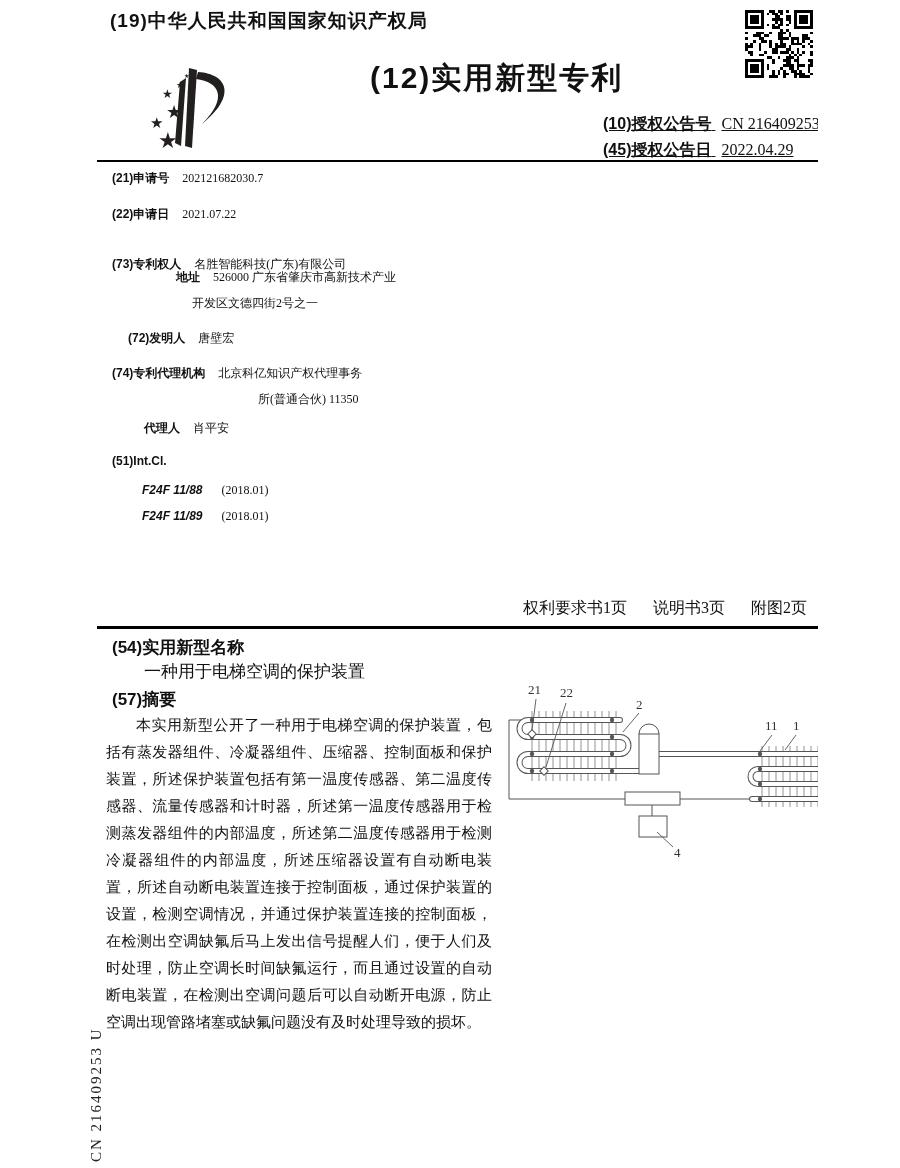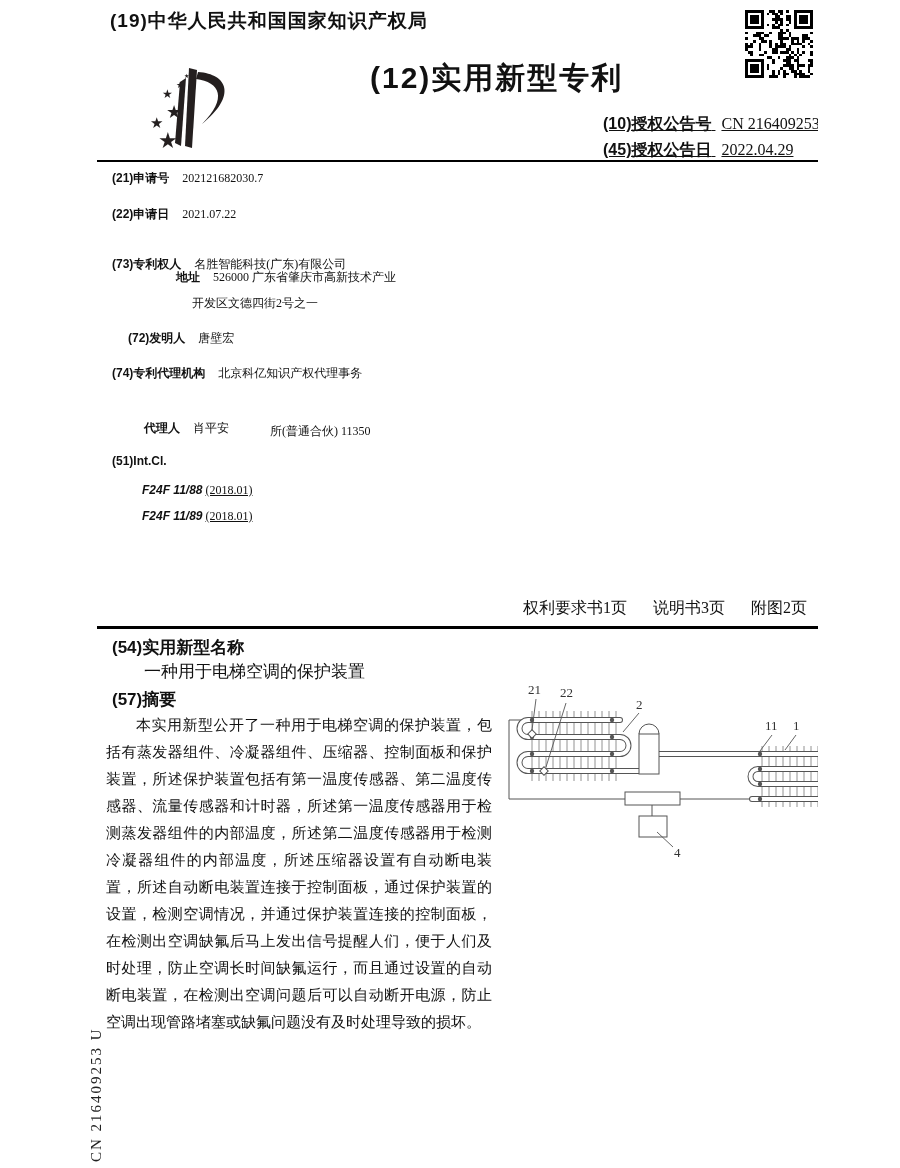--- a/index.html
+++ b/index.html
@@ -16,21 +16,21 @@
   .pub-line { left:521px; font-size:16px; white-space:nowrap;text-decoration:underline; }
   .pub-label { font-weight:700; font-family:"Liberation Sans","DejaVu Sans",sans-serif; }
   .pub-value { font-family:"Liberation Serif","DejaVu Serif",serif; margin-left:6px; }
   .rule { position:absolute; left:15px; width:770px; background:#000; }
   .rule1 { top:160px; height:2px; }
   .rule2 { top:626px; height:3px; }
   .bib-row { position:absolute; font-size:12px; white-space:nowrap; }
   .bib-label { font-weight:700; font-family:"Liberation Sans","DejaVu Sans",sans-serif; }
   .bib-value { margin-left:10px; }
   .intcl-code { font-style:italic; font-weight:600; font-family:"Liberation Sans","DejaVu Sans",sans-serif; }
-  .intcl-ver { margin-left:0;text-decoration:underline; }
+  .intcl-ver { margin-left:16px; }
   .pages-note { top:598px; left:325px; width:400px; text-align:right; font-size:16px; }
   .pages-note span { margin-left:22px; }
   .sec-label { font-weight:700; font-family:"Liberation Sans","DejaVu Sans",sans-serif; font-size:17px; }
   .invention-title { top:660px; left:62px; font-size:17px; }
   .abstract-body {
     top:712px; left:24px; width:386px;
     font-size:15px; line-height:27px; text-align:justify; text-indent:2em;
   }
   .spine {
     left:6px; top:1162px; transform:rotate(-90deg); transform-origin:left top;
@@ -292,21 +292,21 @@
     <span>开发区文德四街2号之一</span>
   </div>
   <div class="bib-row" style="top:330px; left:46px;">
     <span class="bib-label">(72)发明人</span>
     <span class="bib-value">唐壁宏</span>
   </div>
   <div class="bib-row" style="top:365px; left:30px;">
     <span class="bib-label">(74)专利代理机构</span>
     <span class="bib-value">北京科亿知识产权代理事务</span>
   </div>
-  <div class="bib-row" style="top:391px; left:188px;margin-top:32px;">
+  <div class="bib-row" style="top:391px; left:176px;">
     <span>所(普通合伙) 11350</span>
   </div>
   <div class="bib-row" style="top:420px; left:62px;">
     <span class="bib-label">代理人</span>
     <span class="bib-value">肖平安</span>
   </div>
   <div class="bib-row sans" style="top:454px; left:30px; font-weight:700;">
     <span>(51)Int.Cl.</span>
   </div>
   <div class="bib-row" style="top:483px; left:60px;">

